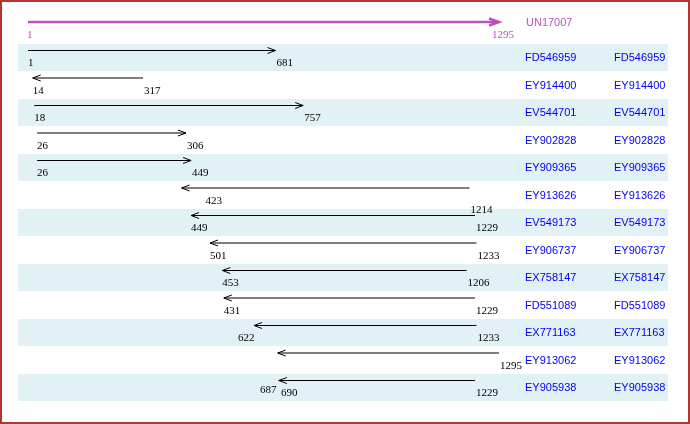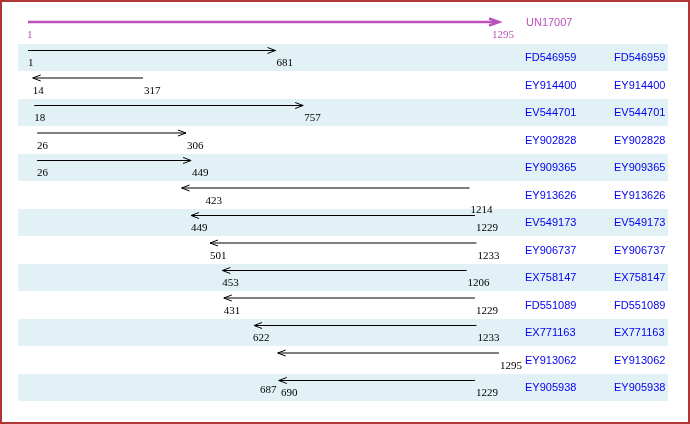--- a/index.html
+++ b/index.html
@@ -166,21 +166,21 @@
       <span class="acc" style="left: 523px; top: 242.5px;">EY906737</span>
       <span class="acc" style="left: 612px; top: 242.5px;">EY906737</span>
       <span class="num" style="left: 220.369px; top: 275px;">453</span>
       <span class="num" style="left: 465.605px; top: 275px;">1206</span>
       <span class="acc" style="left: 523px; top: 270px;">EX758147</span>
       <span class="acc" style="left: 612px; top: 270px;">EX758147</span>
       <span class="num" style="left: 221.825px; top: 302.5px;">431</span>
       <span class="num" style="left: 473.977px; top: 302.5px;">1229</span>
       <span class="acc" style="left: 523px; top: 297.5px;">FD551089</span>
       <span class="acc" style="left: 612px; top: 297.5px;">FD551089</span>
-      <span class="num" style="left: 251px; top: 330px;">622</span>
+      <span class="num" style="left: 236px; top: 330px;">622</span>
       <span class="num" style="left: 475.433px; top: 330px;">1233</span>
       <span class="acc" style="left: 523px; top: 325px;">EX771163</span>
       <span class="acc" style="left: 612px; top: 325px;">EX771163</span>
       <span class="num" style="left: 258px; top: 357.5px; margin-top: 24px;">687</span>
       <span class="num" style="left: 498px; top: 357.5px;">1295</span>
       <span class="acc" style="left: 523px; top: 352.5px;">EY913062</span>
       <span class="acc" style="left: 612px; top: 352.5px;">EY913062</span>
       <span class="num" style="left: 279px; top: 385px; text-align: right;">690</span>
       <span class="num" style="left: 473.977px; top: 385px;">1229</span>
       <span class="acc" style="left: 523px; top: 380px;">EY905938</span>

